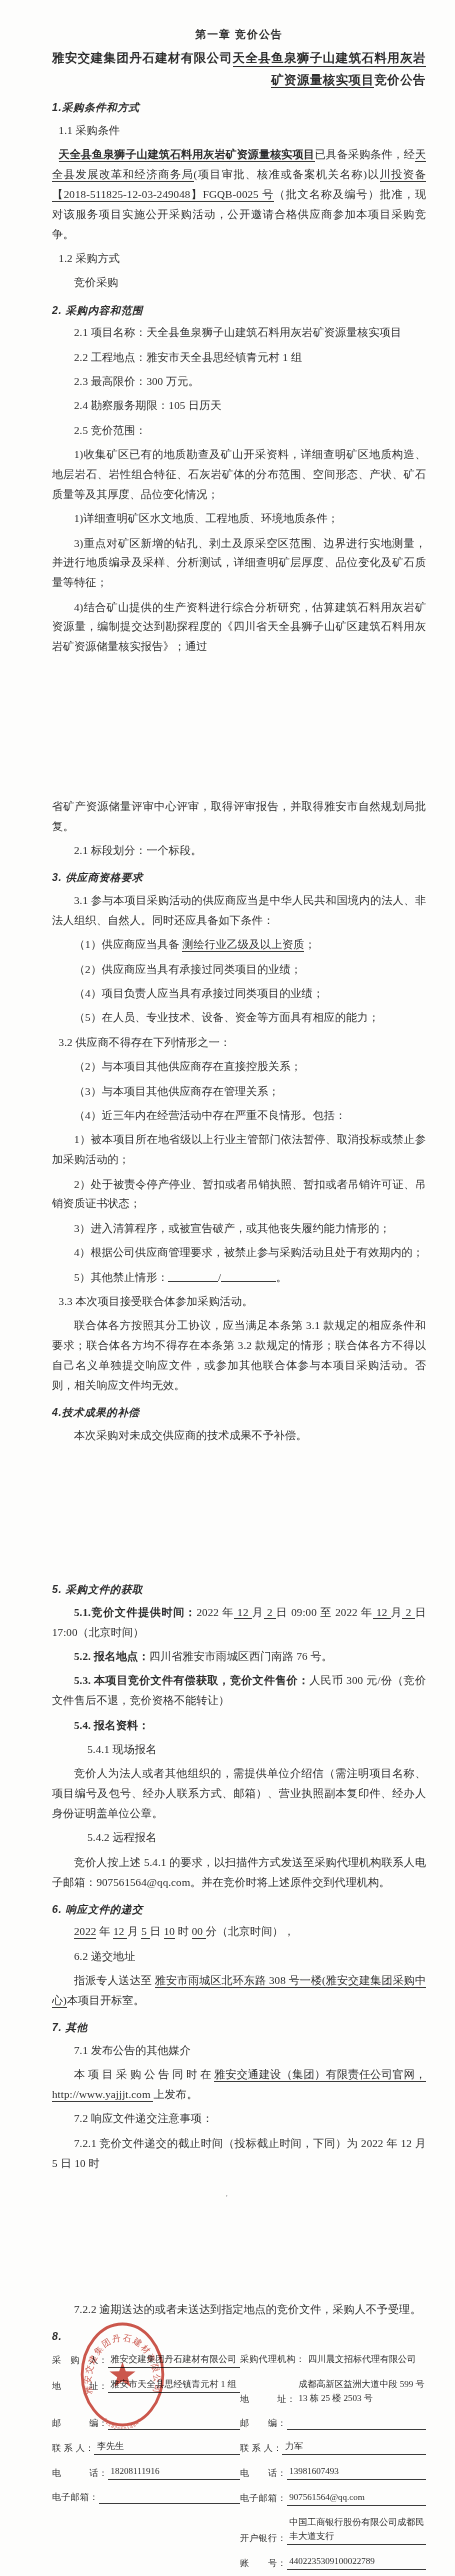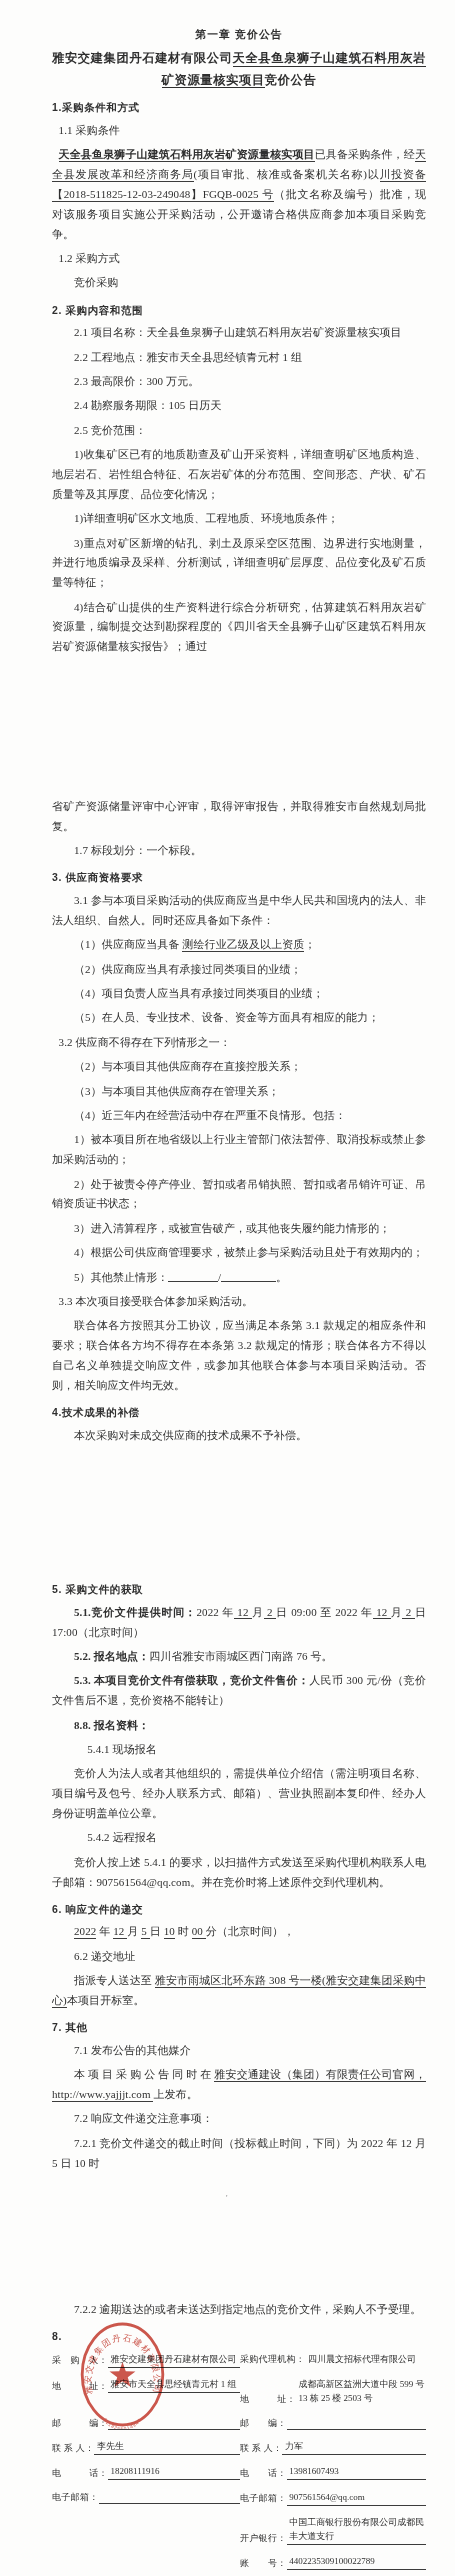--- a/index.html
+++ b/index.html
@@ -3,25 +3,25 @@
 <meta charset="utf-8">
 <style>
   html,body{margin:0;padding:0;background:#ffffff;}
   .page{
     width:456px;height:2576px;background:#fdfdfc;overflow:hidden;position:relative;
     font-family:"Liberation Serif","DejaVu Serif",serif;color:#2f2f2f;
   }
   .content{padding:25px 30px 0 52px;}
   .h1{font-family:"Liberation Sans","DejaVu Sans",sans-serif;font-weight:bold;text-align:center;
       font-size:10.8px;margin:3.4px 0 5.7px;letter-spacing:1.1px;}
-  .title{font-family:"Liberation Sans","DejaVu Sans",sans-serif;font-weight:bold;text-align:center;
+  .title{font-family:"Liberation Sans","DejaVu Sans",sans-serif;font-weight:bold;text-align:right;
       font-size:12.3px;line-height:1.75;margin:4.6px 0 5.7px;letter-spacing:0.6px;}
   .title .u{border-bottom:1.1px solid #2f2f2f;}
   .h2{font-family:"Liberation Sans","DejaVu Sans",sans-serif;font-weight:bold;font-size:10.5px;
-      margin:10.3px 0 5.7px;letter-spacing:0.6px;}
+      margin:10.3px 0 5.7px;letter-spacing:0.6px;font-style:italic;}
   p{font-size:11px;line-height:1.8;margin:4.6px 0;text-align:justify;letter-spacing:0.1px;}
   .ind{text-indent:2em;}
   .ind1{text-indent:0.6em;}
   .ind3{text-indent:3.2em;font-family:Liberation Serif, serif;}
   .u{border-bottom:0.6px solid #3c3c3c;padding-bottom:0.6px;}
   .b{font-weight:bold;}
   .blank{display:inline-block;border-bottom:0.6px solid #3c3c3c;height:1.05em;vertical-align:-1.7px;}
   .gap{position:relative;}
   .gap .stray{position:absolute;color:#777;font-size:7.4px;}
   .contact-wrap{position:relative;margin-top:5.7px;}
@@ -55,21 +55,21 @@
         <p class="ind">2.2 工程地点：雅安市天全县思经镇青元村 1 组</p>
         <p class="ind">2.3 最高限价：300 万元。</p>
         <p class="ind">2.4 勘察服务期限：105 日历天</p>
         <p class="ind">2.5 竞价范围：</p>
         <p class="ind">1)收集矿区已有的地质勘查及矿山开采资料，详细查明矿区地质构造、地层岩石、岩性组合特征、石灰岩矿体的分布范围、空间形态、产状、矿石质量等及其厚度、品位变化情况；</p>
         <p class="ind">1)详细查明矿区水文地质、工程地质、环境地质条件；</p>
         <p class="ind">3)重点对矿区新增的钻孔、剥土及原采空区范围、边界进行实地测量，并进行地质编录及采样、分析测试，详细查明矿层厚度、品位变化及矿石质量等特征；</p>
         <p class="ind">4)结合矿山提供的生产资料进行综合分析研究，估算建筑石料用灰岩矿资源量，编制提交达到勘探程度的《四川省天全县狮子山矿区建筑石料用灰岩矿资源储量核实报告》；通过</p>
         <div class="gap" style="height: 131px;"></div>
         <p>省矿产资源储量评审中心评审，取得评审报告，并取得雅安市自然规划局批复。</p>
-        <p class="ind">1.7 标段划分：一个标段。</p>
+        <p class="ind">2.1 标段划分：一个标段。</p>
         <div class="h2">3.  供应商资格要求</div>
         <p class="ind">3.1 参与本项目采购活动的供应商应当是中华人民共和国境内的法人、非法人组织、自然人。同时还应具备如下条件：</p>
         <p class="ind"><span>（1）供应商应当具备 </span><span class="u">测绘行业乙级及以上资质</span><span>；</span></p>
         <p class="ind">（2）供应商应当具有承接过同类项目的业绩；</p>
         <p class="ind">（4）项目负责人应当具有承接过同类项目的业绩；</p>
         <p class="ind">（5）在人员、专业技术、设备、资金等方面具有相应的能力；</p>
         <p class="ind1">3.2 供应商不得存在下列情形之一：</p>
         <p class="ind">（2）与本项目其他供应商存在直接控股关系；</p>
         <p class="ind">（3）与本项目其他供应商存在管理关系；</p>
         <p class="ind">（4）近三年内在经营活动中存在严重不良情形。包括：</p>
@@ -80,21 +80,21 @@
         <p class="ind"><span>5）其他禁止情形：</span><span class="blank" style="width: 4.5em;"></span><span>/</span><span class="blank" style="width: 5em;"></span><span>。</span></p>
         <p class="ind1">3.3  本次项目接受联合体参加采购活动。</p>
         <p class="ind">联合体各方按照其分工协议，应当满足本条第 3.1 款规定的相应条件和要求；联合体各方均不得存在本条第 3.2 款规定的情形；联合体各方不得以自己名义单独提交响应文件，或参加其他联合体参与本项目采购活动。否则，相关响应文件均无效。</p>
         <div class="h2">4.技术成果的补偿</div>
         <p class="ind">本次采购对未成交供应商的技术成果不予补偿。</p>
         <div class="gap" style="height: 123px;"></div>
         <div class="h2">5.  采购文件的获取</div>
         <p class="ind"><span class="b">5.1.</span><span class="b">竞价文件提供时间：</span><span>2022 年</span><span class="u"> 12 </span><span>月</span><span class="u"> 2 </span><span> 日 09:00 至 2022 年</span><span class="u"> 12 </span><span>月</span><span class="u"> 2 </span><span>日 17:00（北京时间）</span></p>
         <p class="ind"><span class="b">5.2. 报名地点：</span><span>四川省雅安市雨城区西门南路 76 号。</span></p>
         <p class="ind"><span class="b">5.3. 本项目竞价文件有偿获取，竞价文件售价：</span><span>人民币 300 元/份（竞价文件售后不退，竞价资格不能转让）</span></p>
-        <p class="ind"><span class="b">8.8. 报名资料：</span></p>
+        <p class="ind"><span class="b">5.4. 报名资料：</span></p>
         <p class="ind3">5.4.1 现场报名</p>
         <p class="ind">竞价人为法人或者其他组织的，需提供单位介绍信（需注明项目名称、项目编号及包号、经办人联系方式、邮箱）、营业执照副本复印件、经办人身份证明盖单位公章。</p>
         <p class="ind3">5.4.2 远程报名</p>
         <p class="ind">竞价人按上述 5.4.1 的要求，以扫描件方式发送至采购代理机构联系人电子邮箱：907561564@qq.com。并在竞价时将上述原件交到代理机构。</p>
         <div class="h2">6.  响应文件的递交</div>
         <p class="ind"><span class="u">2022</span><span> 年 </span><span class="u"> 12 </span><span> 月 </span><span class="u"> 5 </span><span> 日 </span><span class="u">10</span><span> 时 </span><span class="u"> 00 </span><span> 分（北京时间），</span></p>
         <p class="ind">6.2 递交地址</p>
         <p class="ind"><span>指派专人送达至 </span><span class="u">雅安市雨城区北环东路 308 号一楼(雅安交建集团采购中心)</span><span>本项目开标室。</span></p>
         <div class="h2">7.  其他</div>
         <p class="ind">7.1 发布公告的其他媒介</p>

